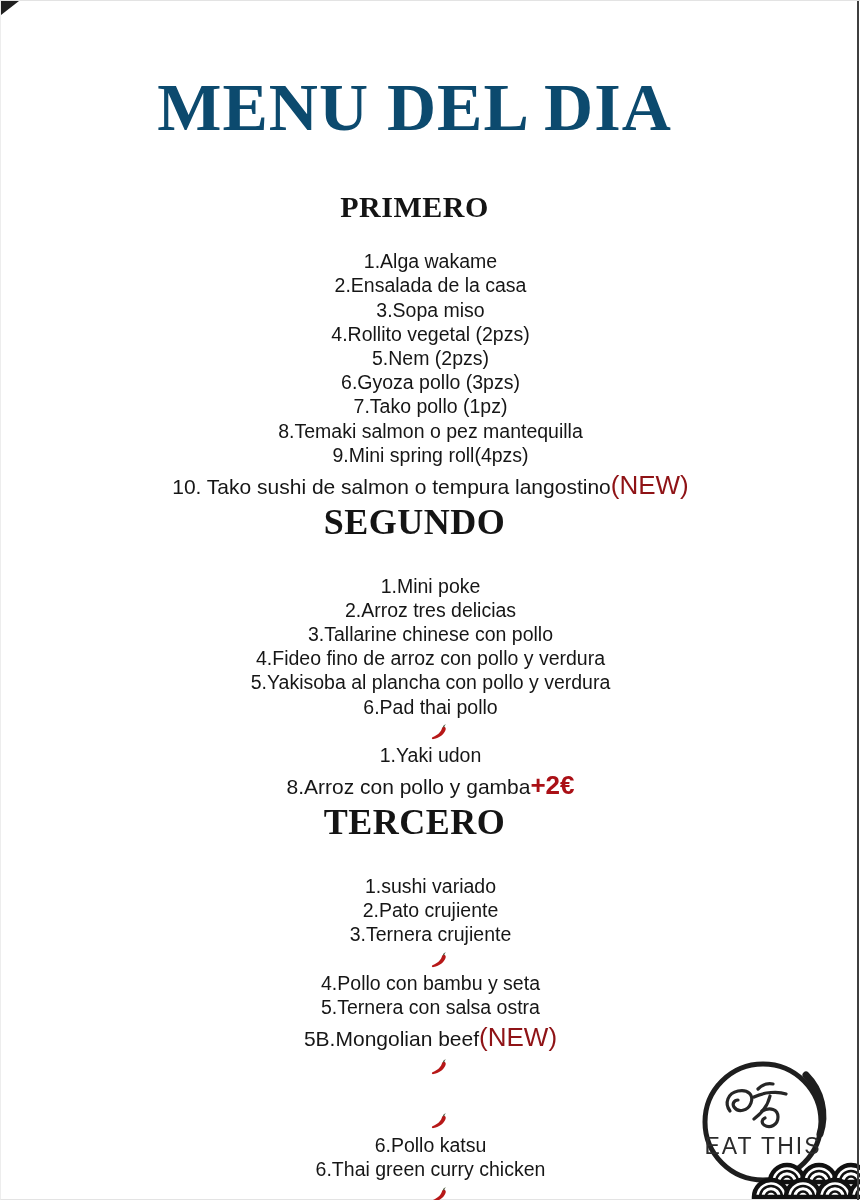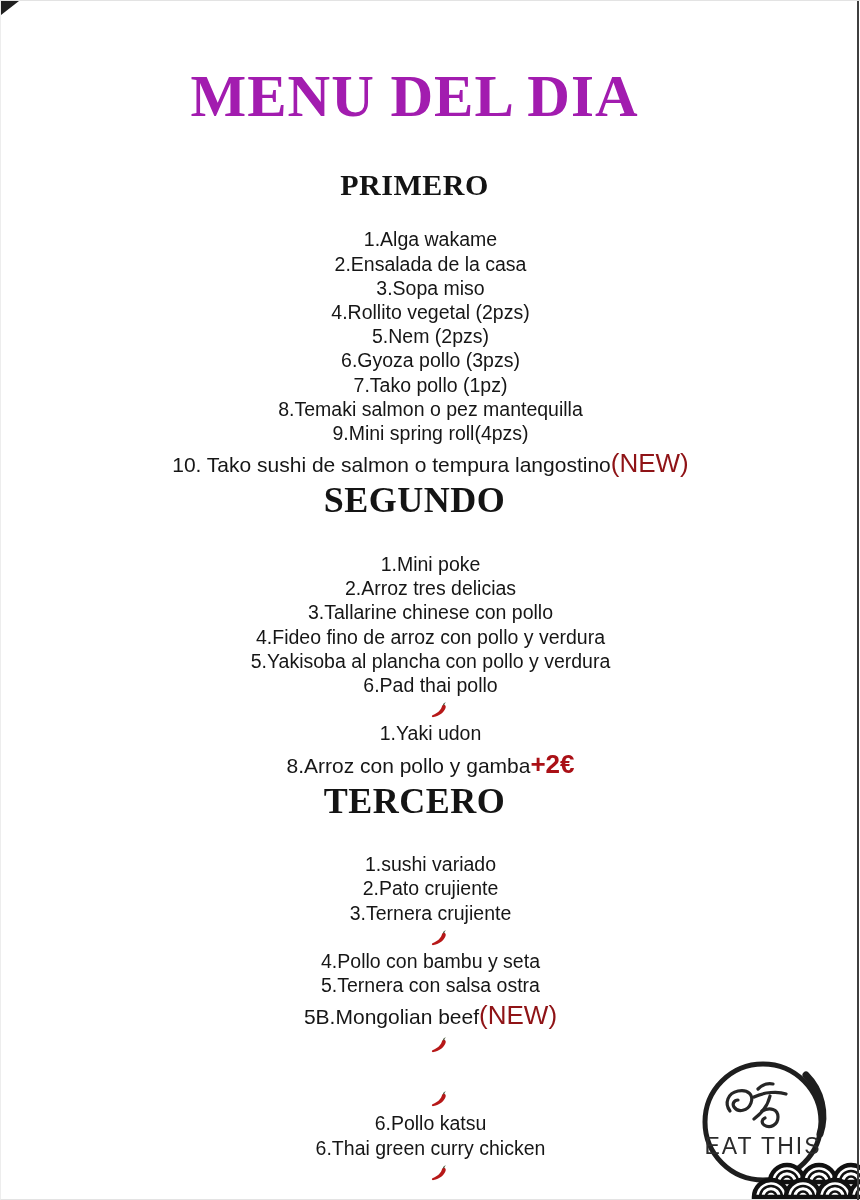--- a/index.html
+++ b/index.html
@@ -2,22 +2,22 @@
 <html><head>
 <meta charset="utf-8">
 <style>
   html,body{margin:0;padding:0;background:#ffffff;}
   body{width:860px;height:1200px;position:relative;overflow:hidden;
        font-family:"Liberation Sans",sans-serif;color:#161616;}
   .page{width:860px;height:1200px;box-sizing:border-box;position:relative;
         border-top:1px solid #e3e3e3;border-left:1px solid #ededed;border-bottom:1px solid #e3e3e3;
         text-align:center;}
   .content{padding-right:32px;}
-  .title{font-family:"Liberation Serif",serif;font-weight:700;font-size:59px;
-         letter-spacing:1px;padding-top:24px;line-height:1.08;color:#a21caf;}
+  .title{font-family:"Liberation Serif",serif;font-weight:700;font-size:68px;
+         letter-spacing:1px;padding-top:24px;line-height:1.08;color:#0c4a6e;}
   .heading{font-family:"Liberation Serif",serif;font-weight:700;font-size:36px;
            line-height:1.16;margin-top:2px;color:#141414;letter-spacing:0.5px;}
   .heading.h-sm{font-size:30px;margin-top:6px;}
   .items{margin-top:12px;margin-bottom:2px;padding-left:32px;}
   .item{font-size:19.5px;line-height:24.2px;white-space:pre-wrap;}
   .item-lg{font-size:21px;line-height:27px;}
   .item-gap{margin-top:5px;}
   .badge-new{color:#8f1316;font-size:26px;line-height:1;}
   .sup{color:#aa1016;font-size:26px;font-weight:700;line-height:1;}
   .chili{width:17px;height:17px;margin-left:5px;vertical-align:-2px;display:inline-block;}

